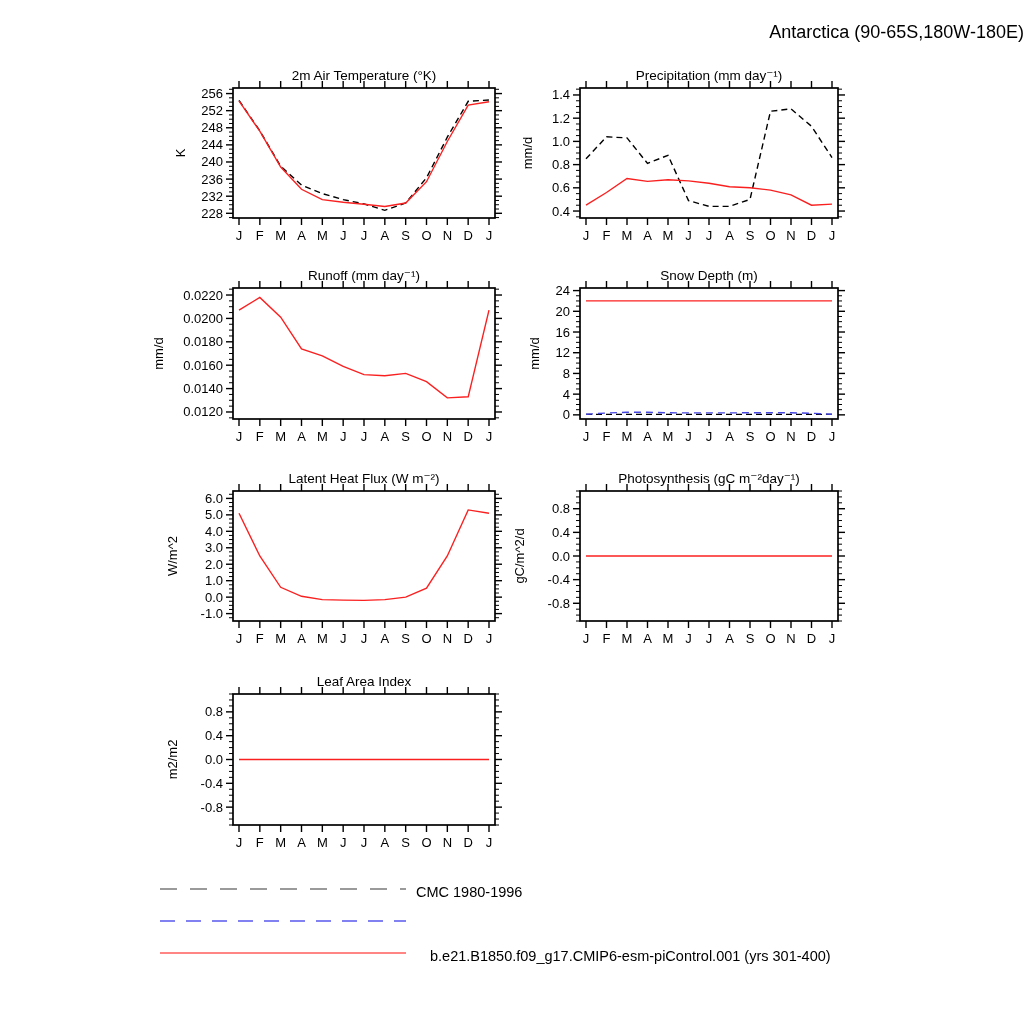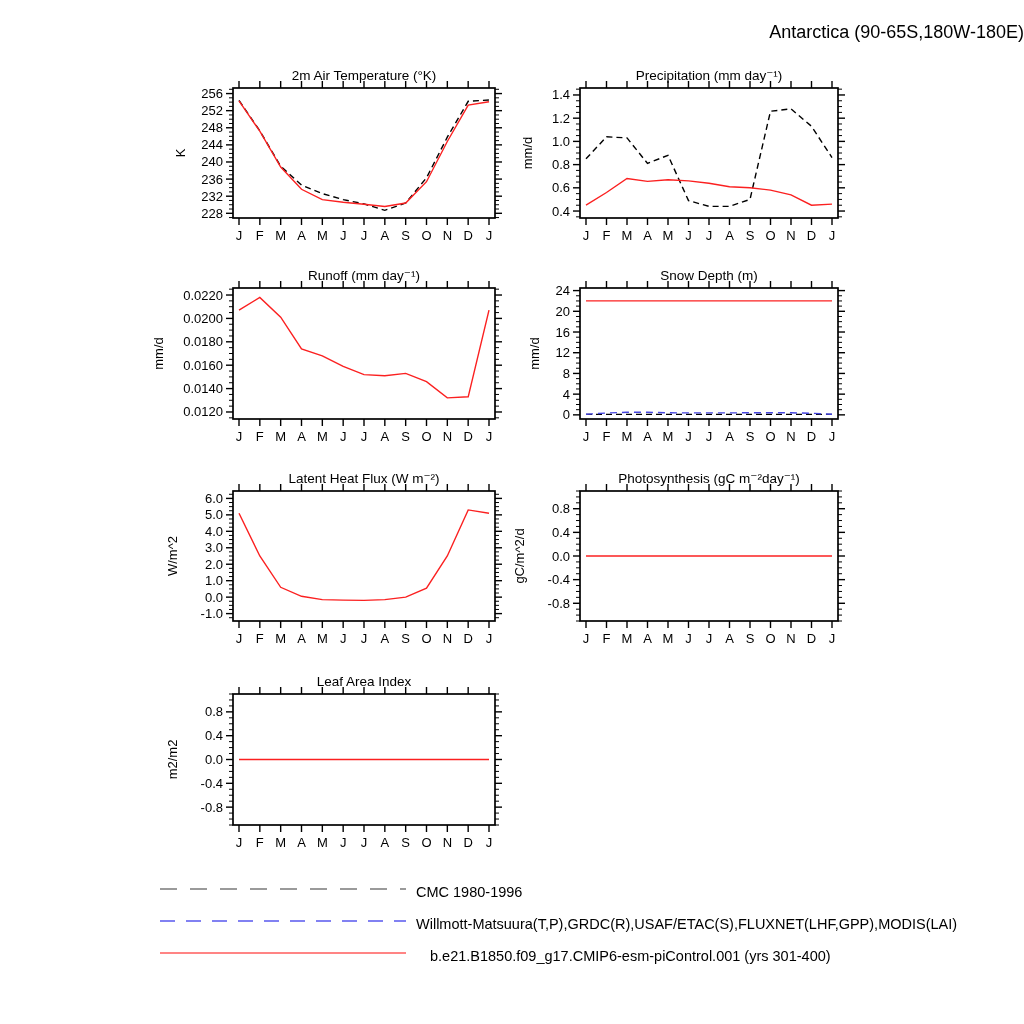--- a/index.html
+++ b/index.html
@@ -750,21 +750,20 @@
     <div class="legend-row" style="top:6px;">
       <svg class="swatch" viewBox="0 0 246 10">
         <line x1="0" y1="5" x2="246" y2="5" stroke-width="1.4" stroke="#7a7a7a" stroke-dasharray="17,13"></line>
       </svg>
       <span class="legend-label">CMC 1980-1996</span>
     </div>
     <div class="legend-row" style="top:38px;">
       <svg class="swatch" viewBox="0 0 246 10">
         <line x1="0" y1="5" x2="246" y2="5" stroke-width="1.4" stroke="#5858ee" stroke-dasharray="15,11"></line>
       </svg>
-      <span class="legend-label">Willmott-Matsuura(T,P),GRDC(R),USAF/ETAC(S),FLUXNET(LHF,GPP),MODIS(LAI)</span>
     </div>
     <div class="legend-row" style="top:70px;gap:14px;">
       <svg class="swatch" viewBox="0 0 246 10">
         <line x1="0" y1="5" x2="246" y2="5" stroke-width="1.4" stroke="#ff5b5b"></line>
       </svg>
       <span class="legend-label">b.e21.B1850.f09_g17.CMIP6-esm-piControl.001 (yrs 301-400)</span>
     </div>
   </div>
 
 </div>

